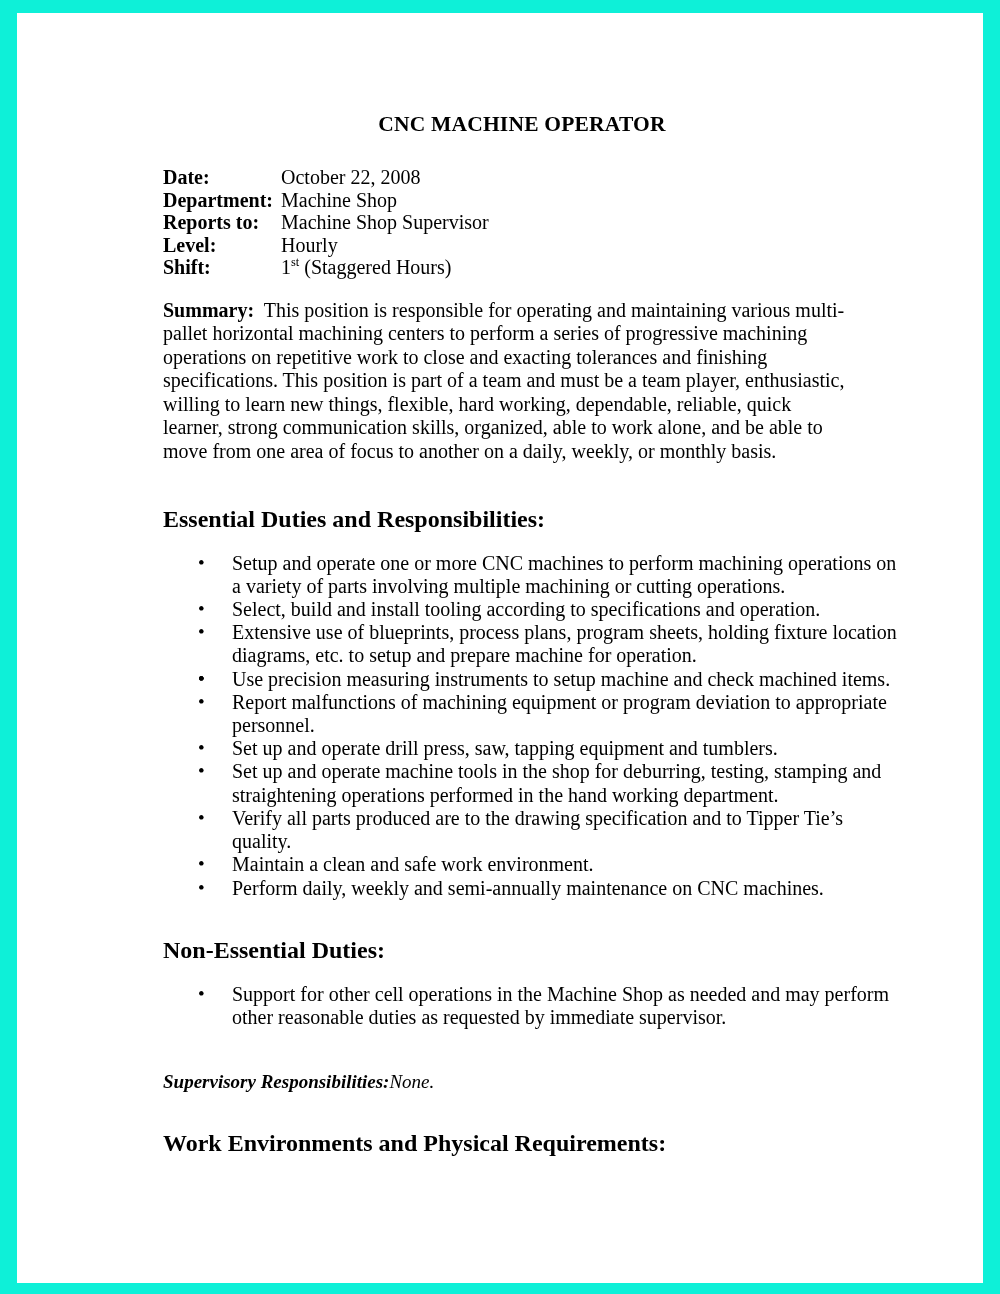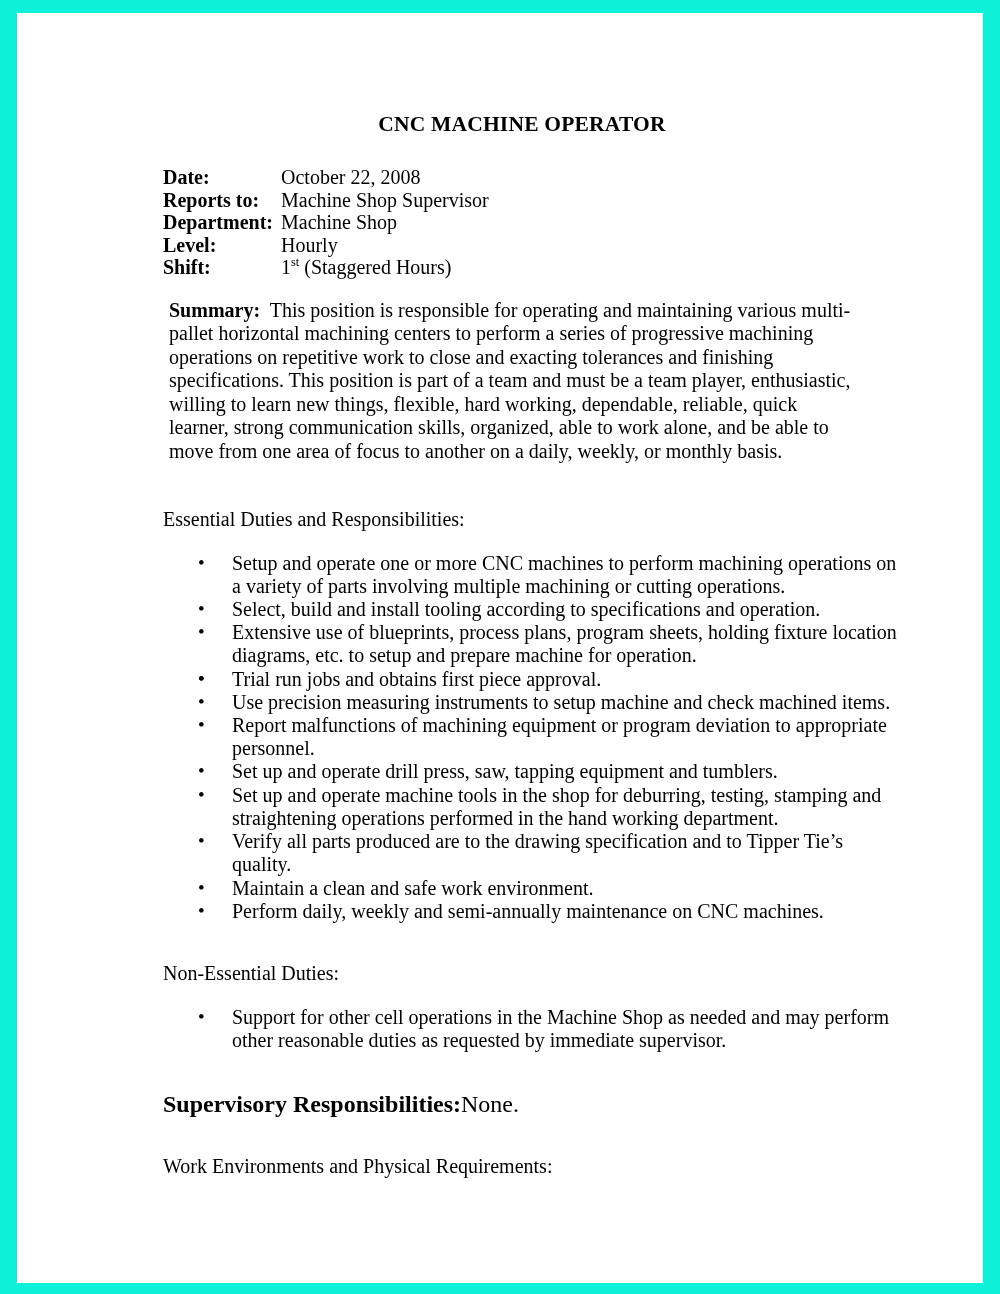--- a/index.html
+++ b/index.html
@@ -63,33 +63,33 @@
   }
   .meta-value {
     white-space: nowrap;
   }
   .meta-value sup {
     font-size: 0.62em;
     vertical-align: super;
     line-height: 0;
   }
   .summary {
-    margin: 20px 0 0 23px;
+    margin: 20px 0 0 17px;
     font-size: 20px;
     line-height: 23.6px;
     text-align: left;
     width: 690px;
   }
   .summary .lead {
     font-weight: bold;
   }
   .section-head {
     margin: 44px 0 0 17px;
-    font-weight: normal;
-    font-size: 20px;
+    font-weight: bold;
+    font-size: 24px;
     line-height: 23px;
   }
   .section-head.tight {
     margin-top: 39px;
   }
   ul.duties {
     list-style: none;
     margin: 21px 0 0 0;
     padding: 0 0 0 52px;
     font-size: 20px;
@@ -103,23 +103,24 @@
   }
   ul.duties li .bullet {
     position: absolute;
     left: 0;
     top: -1px;
     font-size: 19px;
     line-height: 23.2px;
   }
   .inline-row {
     margin: 41px 0 0 17px;
-    font-size: 24px;
+    font-size: 19px;
     line-height: 23px;
     display: flex;
+    font-style: italic;
   }
   .inline-row .ir-label {
     font-weight: bold;
     white-space: nowrap;
   }
   .inline-row .ir-value {
     white-space: nowrap;
   }
   .tail-space {
     height: 96px;
@@ -134,26 +135,26 @@
 
       <div class="doc-title">CNC MACHINE OPERATOR</div>
 
       <table class="meta-table">
         <tbody>
           <tr>
             <td class="meta-label">Date:</td>
             <td class="meta-value">October 22, 2008</td>
           </tr>
           <tr>
+            <td class="meta-label">Department:</td>
+            <td class="meta-value">Machine Shop</td>
+          </tr>
+          <tr>
             <td class="meta-label">Reports to:</td>
             <td class="meta-value">Machine Shop Supervisor</td>
-          </tr>
-          <tr>
-            <td class="meta-label">Department:</td>
-            <td class="meta-value">Machine Shop</td>
           </tr>
           <tr>
             <td class="meta-label">Level:</td>
             <td class="meta-value">Hourly</td>
           </tr>
           <tr>
             <td class="meta-label">Shift:</td>
             <td class="meta-value"><span>1</span><sup>st</sup><span> (Staggered Hours)</span></td>
           </tr>
         </tbody>
@@ -161,21 +162,21 @@
 
       <p class="summary"><span class="lead">Summary:</span>&nbsp; <span>This position is responsible for operating and maintaining various multi-pallet horizontal machining centers to perform a series of progressive machining operations on repetitive work to close and exacting tolerances and finishing specifications. This position is part of a team and must be a team player, enthusiastic, willing to learn new things, flexible, hard working, dependable, reliable, quick learner, strong communication skills, organized, able to work alone, and be able to move from one area of focus to another on a daily, weekly, or monthly basis.</span></p>
 
       <div class="section-head">Essential Duties and Responsibilities:</div>
 
       <ul class="duties" id="essential-list">
           <li><span class="bullet">•</span><span>Setup and operate one or more CNC machines to perform machining operations on a variety of parts involving multiple machining or cutting operations.</span></li>
           <li><span class="bullet">•</span><span>Select, build and install tooling according to specifications and operation.</span></li>
           <li><span class="bullet">•</span><span>Extensive use of blueprints, process plans, program sheets, holding fixture location diagrams, etc. to setup and prepare machine for operation.</span></li>
           <li><span class="bullet">•</span></li>
-          <li><span class="bullet">•</span><span>Trial run jobs and obtains first piece approval.</span></li>
+          <li><span class="bullet">•</span></li>
           <li><span class="bullet">•</span><span>Use precision measuring instruments to setup machine and check machined items.</span></li>
           <li><span class="bullet">•</span><span>Report malfunctions of machining equipment or program deviation to appropriate personnel.</span></li>
           <li><span class="bullet">•</span><span>Set up and operate drill press, saw, tapping equipment and tumblers.</span></li>
           <li><span class="bullet">•</span><span>Set up and operate machine tools in the shop for deburring, testing, stamping and straightening operations performed in the hand working department.</span></li>
           <li><span class="bullet">•</span><span>Verify all parts produced are to the drawing specification and to Tipper Tie’s quality.</span></li>
           <li><span class="bullet">•</span><span>Maintain a clean and safe work environment.</span></li>
           <li><span class="bullet">•</span><span>Perform daily, weekly and semi-annually maintenance on CNC machines.</span></li>
         </ul>
 
       <div class="section-head tight">Non-Essential Duties:</div>

